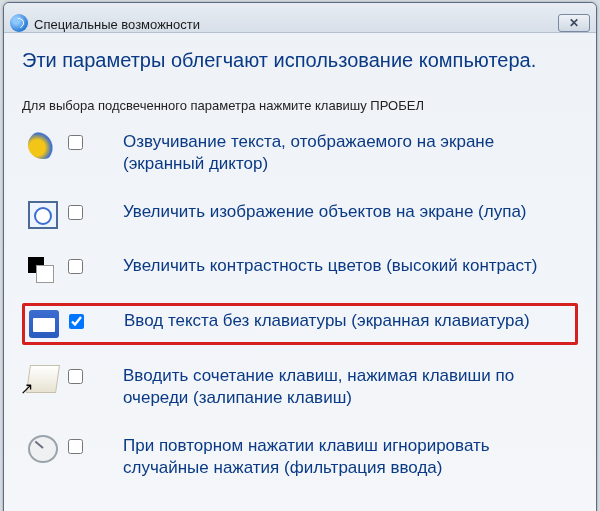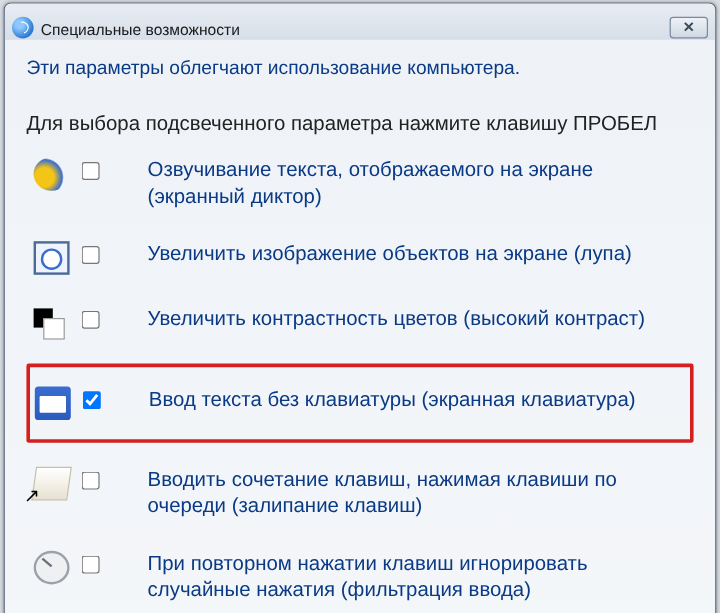--- a/index.html
+++ b/index.html
@@ -47,31 +47,31 @@
   .close-btn {
     width: 32px; height: 18px;
     border: 1px solid #7789a1;
     border-radius: 3px;
     background: linear-gradient(#eef2f7, #cfd8e2);
     display: flex; align-items: center; justify-content: center;
     font-size: 12px; font-weight: bold; color: #3a4a5c;
     cursor: pointer;
   }
   .content { padding: 12px 18px 10px; }
-  .heading { font-size: 16px; color: #0a3a85; margin: 4px 0 8px; }
-  .subheading { font-size: 17px; color: #222; margin-bottom: 12px; margin-top: 26px; }
+  .heading { font-size: 20px; color: #0a3a85; margin: 4px 0 8px; }
+  .subheading { font-size: 13px; color: #222; margin-bottom: 12px; margin-top: 26px; }
   .options { display: flex; flex-direction: column; gap: 14px; }
   .option {
     display: flex; align-items: flex-start; gap: 10px;
     padding: 6px 6px;
   }
   .option.highlighted {
     border: 3px solid #d62020;
     border-radius: 2px;
-    padding: 16px 4px;
+    padding: 4px 4px;
   }
   .opt-icon { width: 30px; height: 28px; flex-shrink: 0; position: relative; }
   .check-wrap { flex-shrink: 0; padding-top: 4px; }
   input[type=checkbox] {
     width: 15px; height: 15px; margin: 0;
   }
   .opt-label { font-size: 17px; color: #0a3a85; line-height: 22px; margin-left: 30px; }
   
   .ic-speaker {
     background: radial-gradient(circle at 30% 60%, #f2c516 30%, #3a6dcf 55%, transparent 60%);

